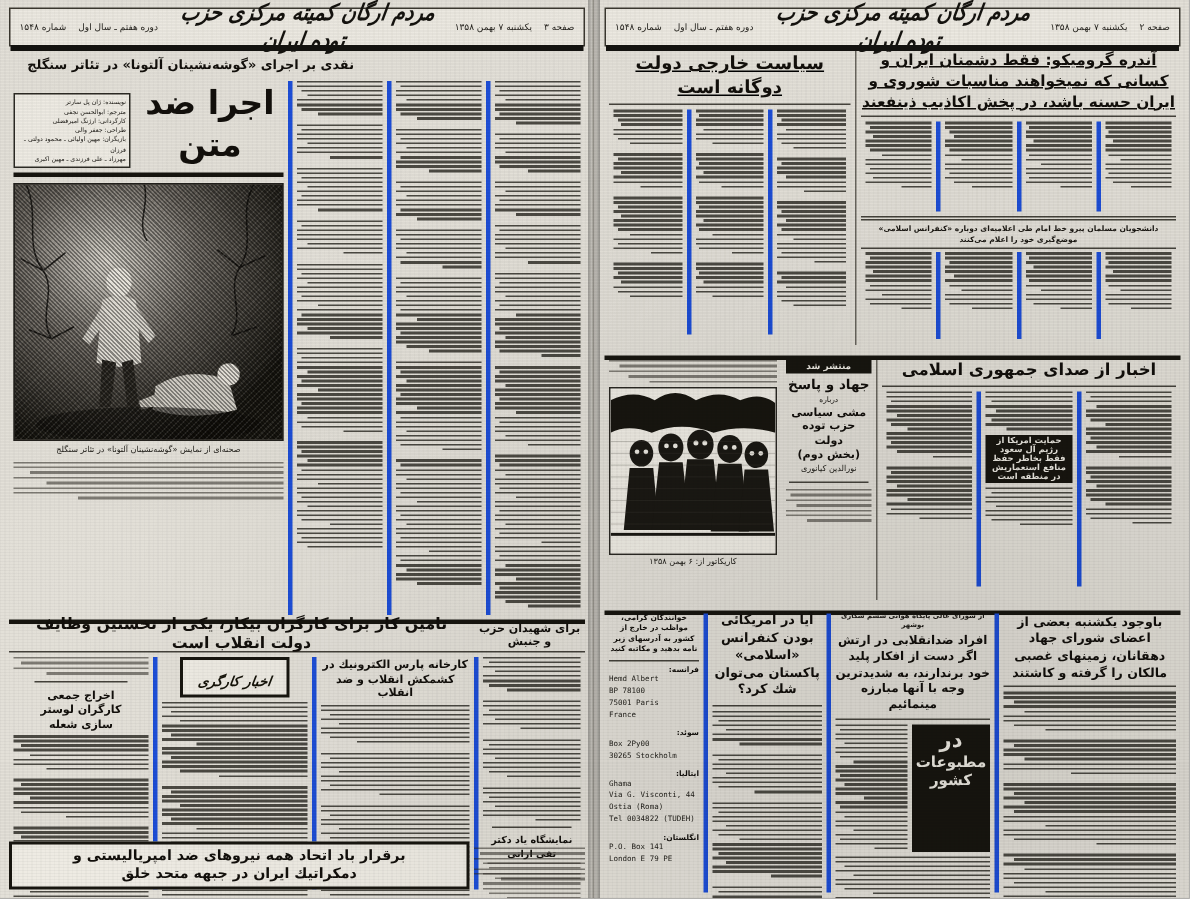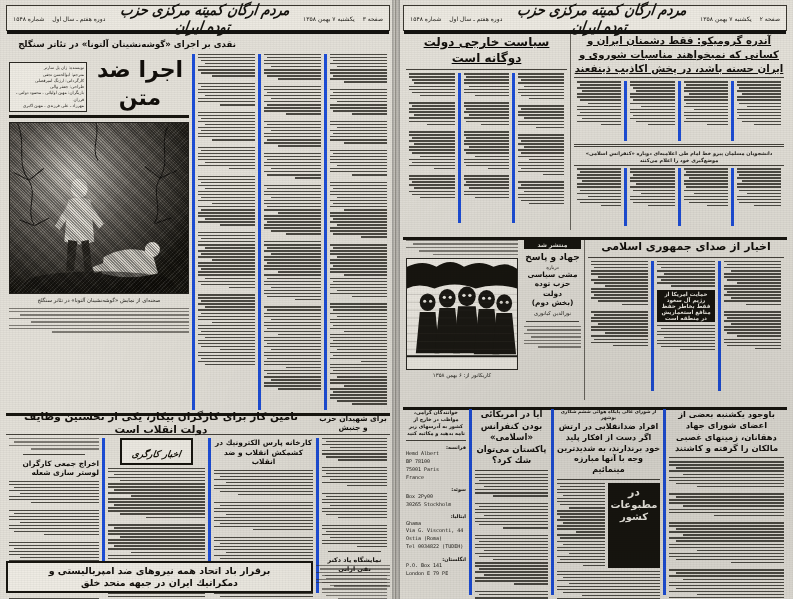--- a/index.html
+++ b/index.html
@@ -779,21 +779,21 @@
         </div>
 
         <div class="col" style="flex:0 0 96px;">
           <div class="body-text light">
             <i class="s1"></i>
               <i class="s2"></i>
               <i class="s1"></i>
               <i class="s4"></i>
           </div>
           <div class="hrule" style="margin:4px 14px;"></div>
-          <div class="hl sm" style="margin:3px 0; line-height:1.3;text-align:right;">اخراج جمعی کارگران لوستر سازی شعله</div>
+          <div class="hl sm" style="margin:3px 16px; line-height:1.3;">اخراج جمعی کارگران لوستر سازی شعله</div>
           <div class="body-text dense">
             <i class="s1"></i>
               <i class="s1"></i>
               <i class="s2"></i>
               <i class="s1"></i>
               <i class="s3"></i>
             <i class="s1"></i>
               <i class="s1"></i>
               <i class="s4"></i>
             <i class="gap"></i>
@@ -1412,21 +1412,21 @@
 
           </div>
         </div>
 
         <div class="col rule-v" style="flex:0 0 112px;">
           <div class="kicker" style="font-size:4.6px; margin-bottom:1px;">از شورای عالی پایگاه هوائی ششم شکاری بوشهر</div>
           <div class="hl md" style="font-size:8px; line-height:1.35;">افراد ضدانقلابی در ارتش اگر دست از افکار پلید خود برندارند، به شدیدترین وجه با آنها مبارزه مینمائیم</div>
           <div class="hrule" style="margin:3px 0;"></div>
           <div class="row" style="gap:3px;">
             <div class="adbox" style="flex:0 0 52px; padding:3px 2px;">
-              <div class="big" style="font-size:11px;">در</div>
+              <div class="big" style="font-size:14px;">در</div>
               <div class="big" style="font-size:10px;">مطبوعات</div>
               <div class="big" style="font-size:10px;">کشور</div>
             </div>
             <div style="flex:1 1 auto;">
               <div class="body-text dense">
                 <i class="s1"></i>
                   <i class="s2"></i>
                   <i class="s1"></i>
                   <i class="s1"></i>
                   <i class="s3"></i>

